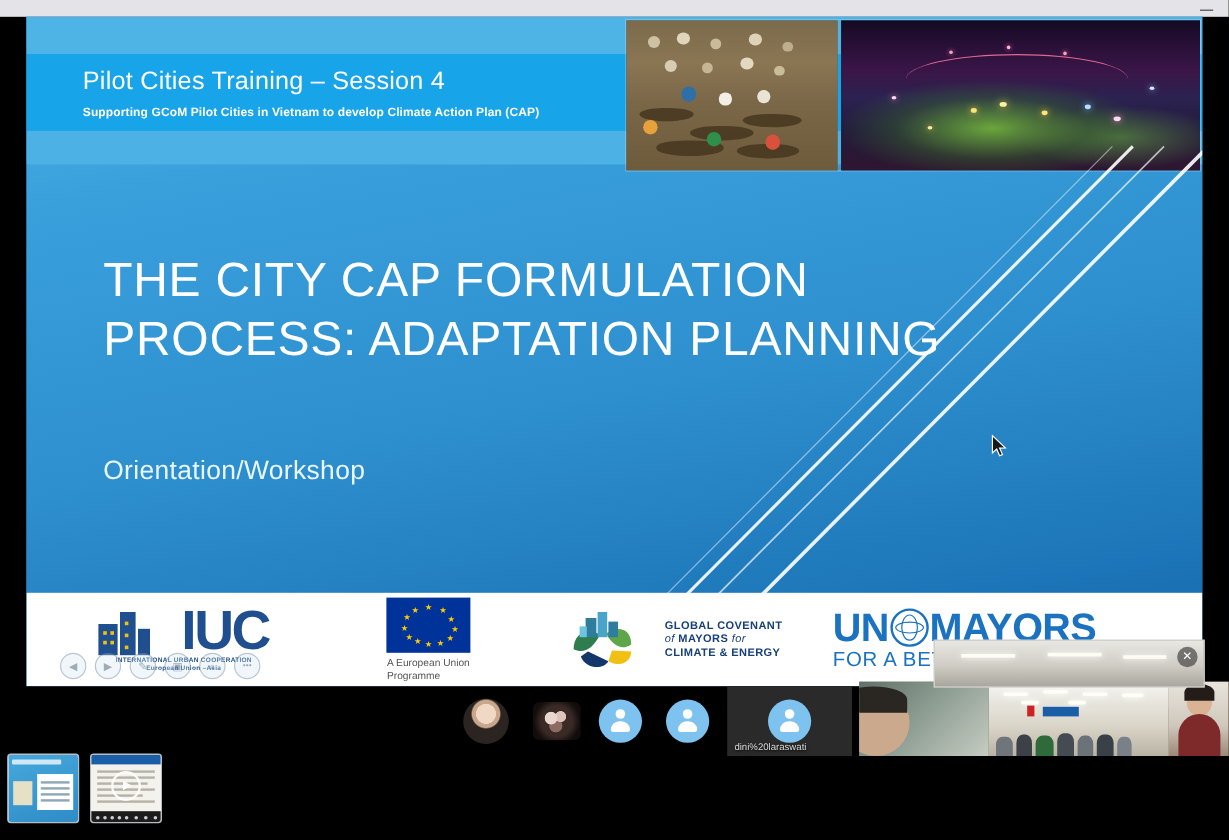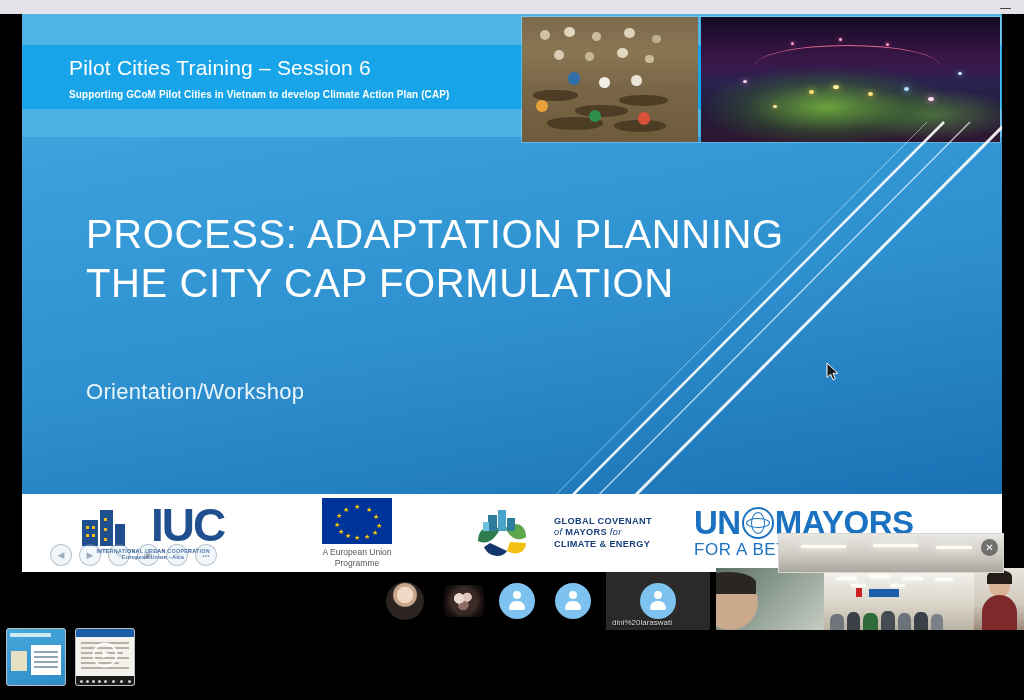--- a/index.html
+++ b/index.html
@@ -136,21 +136,21 @@
   .iuc-bld i { position: absolute; background: #1f4f8f; display:block;}
   .iuc-bld u { position: absolute; background: #f2c00f; display:block; }
 
   
   .eu { left: 300px; flex-direction: column; justify-content: center; }
   .eu-flag {
     width: 70px; height: 46px; background: #003399; position: relative;
     margin: 0 auto;
   }
   .eu-star { position: absolute; color: #ffcc00; font-size: 7px; line-height: 7px; }
-  .eu-cap { font-size: 8.5px; color: #555; text-align: center; line-height: 11px; margin-top: 3px;}
+  .eu-cap { font-size: 8.5px; color: #555; line-height: 11px; margin-top: 3px;}
 
   
   .gcom { left: 452px; gap: 24px; }
   .gcom-mark { width: 56px; height: 52px; position: relative; }
   .gcom-txt { line-height: 11.5px; }
   .gcom-l { font-size: 9.2px; font-weight: 700; color: #17407a; letter-spacing: .35px; }
   .gcom-l em { font-style: italic; font-weight: 400; }
 
   
   .unh { left: 672px; flex-direction: column; align-items: flex-start; justify-content: center; }
@@ -294,21 +294,21 @@
         <span></span>
       </div>
   </div>
 
   <div class="stage">
     <div class="slide-bg"></div>
     <div class="top-strip"></div>
     <div class="hdr-under"></div>
     <div class="hdr-band"></div>
 
-    <div class="hdr-title">Pilot Cities Training – Session 6</div>
+    <div class="hdr-title">Pilot Cities Training – Session 4</div>
     <div class="hdr-sub">Supporting GCoM Pilot Cities in Vietnam to develop Climate Action Plan (CAP)</div>
 
     <div class="photostrip">
       <div class="photo photo-market">
         <div class="pm-water"></div>
         <div class="pm-boat" style="left:6%;top:58%;width:26%;height:9%;"></div>
         <div class="pm-boat" style="left:30%;top:70%;width:30%;height:10%;"></div>
         <div class="pm-boat" style="left:55%;top:62%;width:28%;height:9%;"></div>
         <div class="pm-boat" style="left:14%;top:80%;width:32%;height:10%;"></div>
         <div class="pm-boat" style="left:52%;top:82%;width:30%;height:10%;"></div>
@@ -348,22 +348,22 @@
     <svg class="deco" viewBox="0 0 980 558" preserveAspectRatio="none">
       <g stroke="#ffffff" fill="none" opacity="0.9">
         <line x1="905" y1="108" x2="470" y2="545" stroke-width="1" opacity=".55"></line>
         <line x1="922" y1="108" x2="487" y2="545" stroke-width="2.6"></line>
         <line x1="948" y1="108" x2="513" y2="545" stroke-width="1.4" opacity=".75"></line>
         <line x1="985" y1="108" x2="560" y2="535" stroke-width="3"></line>
       </g>
     </svg>
 
     <div class="title-block">
+      <div class="ttl-line">THE CITY CAP FORMULATION</div>
       <div class="ttl-line">PROCESS: ADAPTATION PLANNING</div>
-      <div class="ttl-line">THE CITY CAP FORMULATION</div>
     </div>
     <div class="subttl">Orientation/Workshop</div>
 
     <div class="logobar">
 
       <div class="logo iuc">
         <div>
           <div class="iuc-mark">
             <div class="iuc-bld">
               <i style="left:0;top:14px;width:16px;height:26px;"></i>

